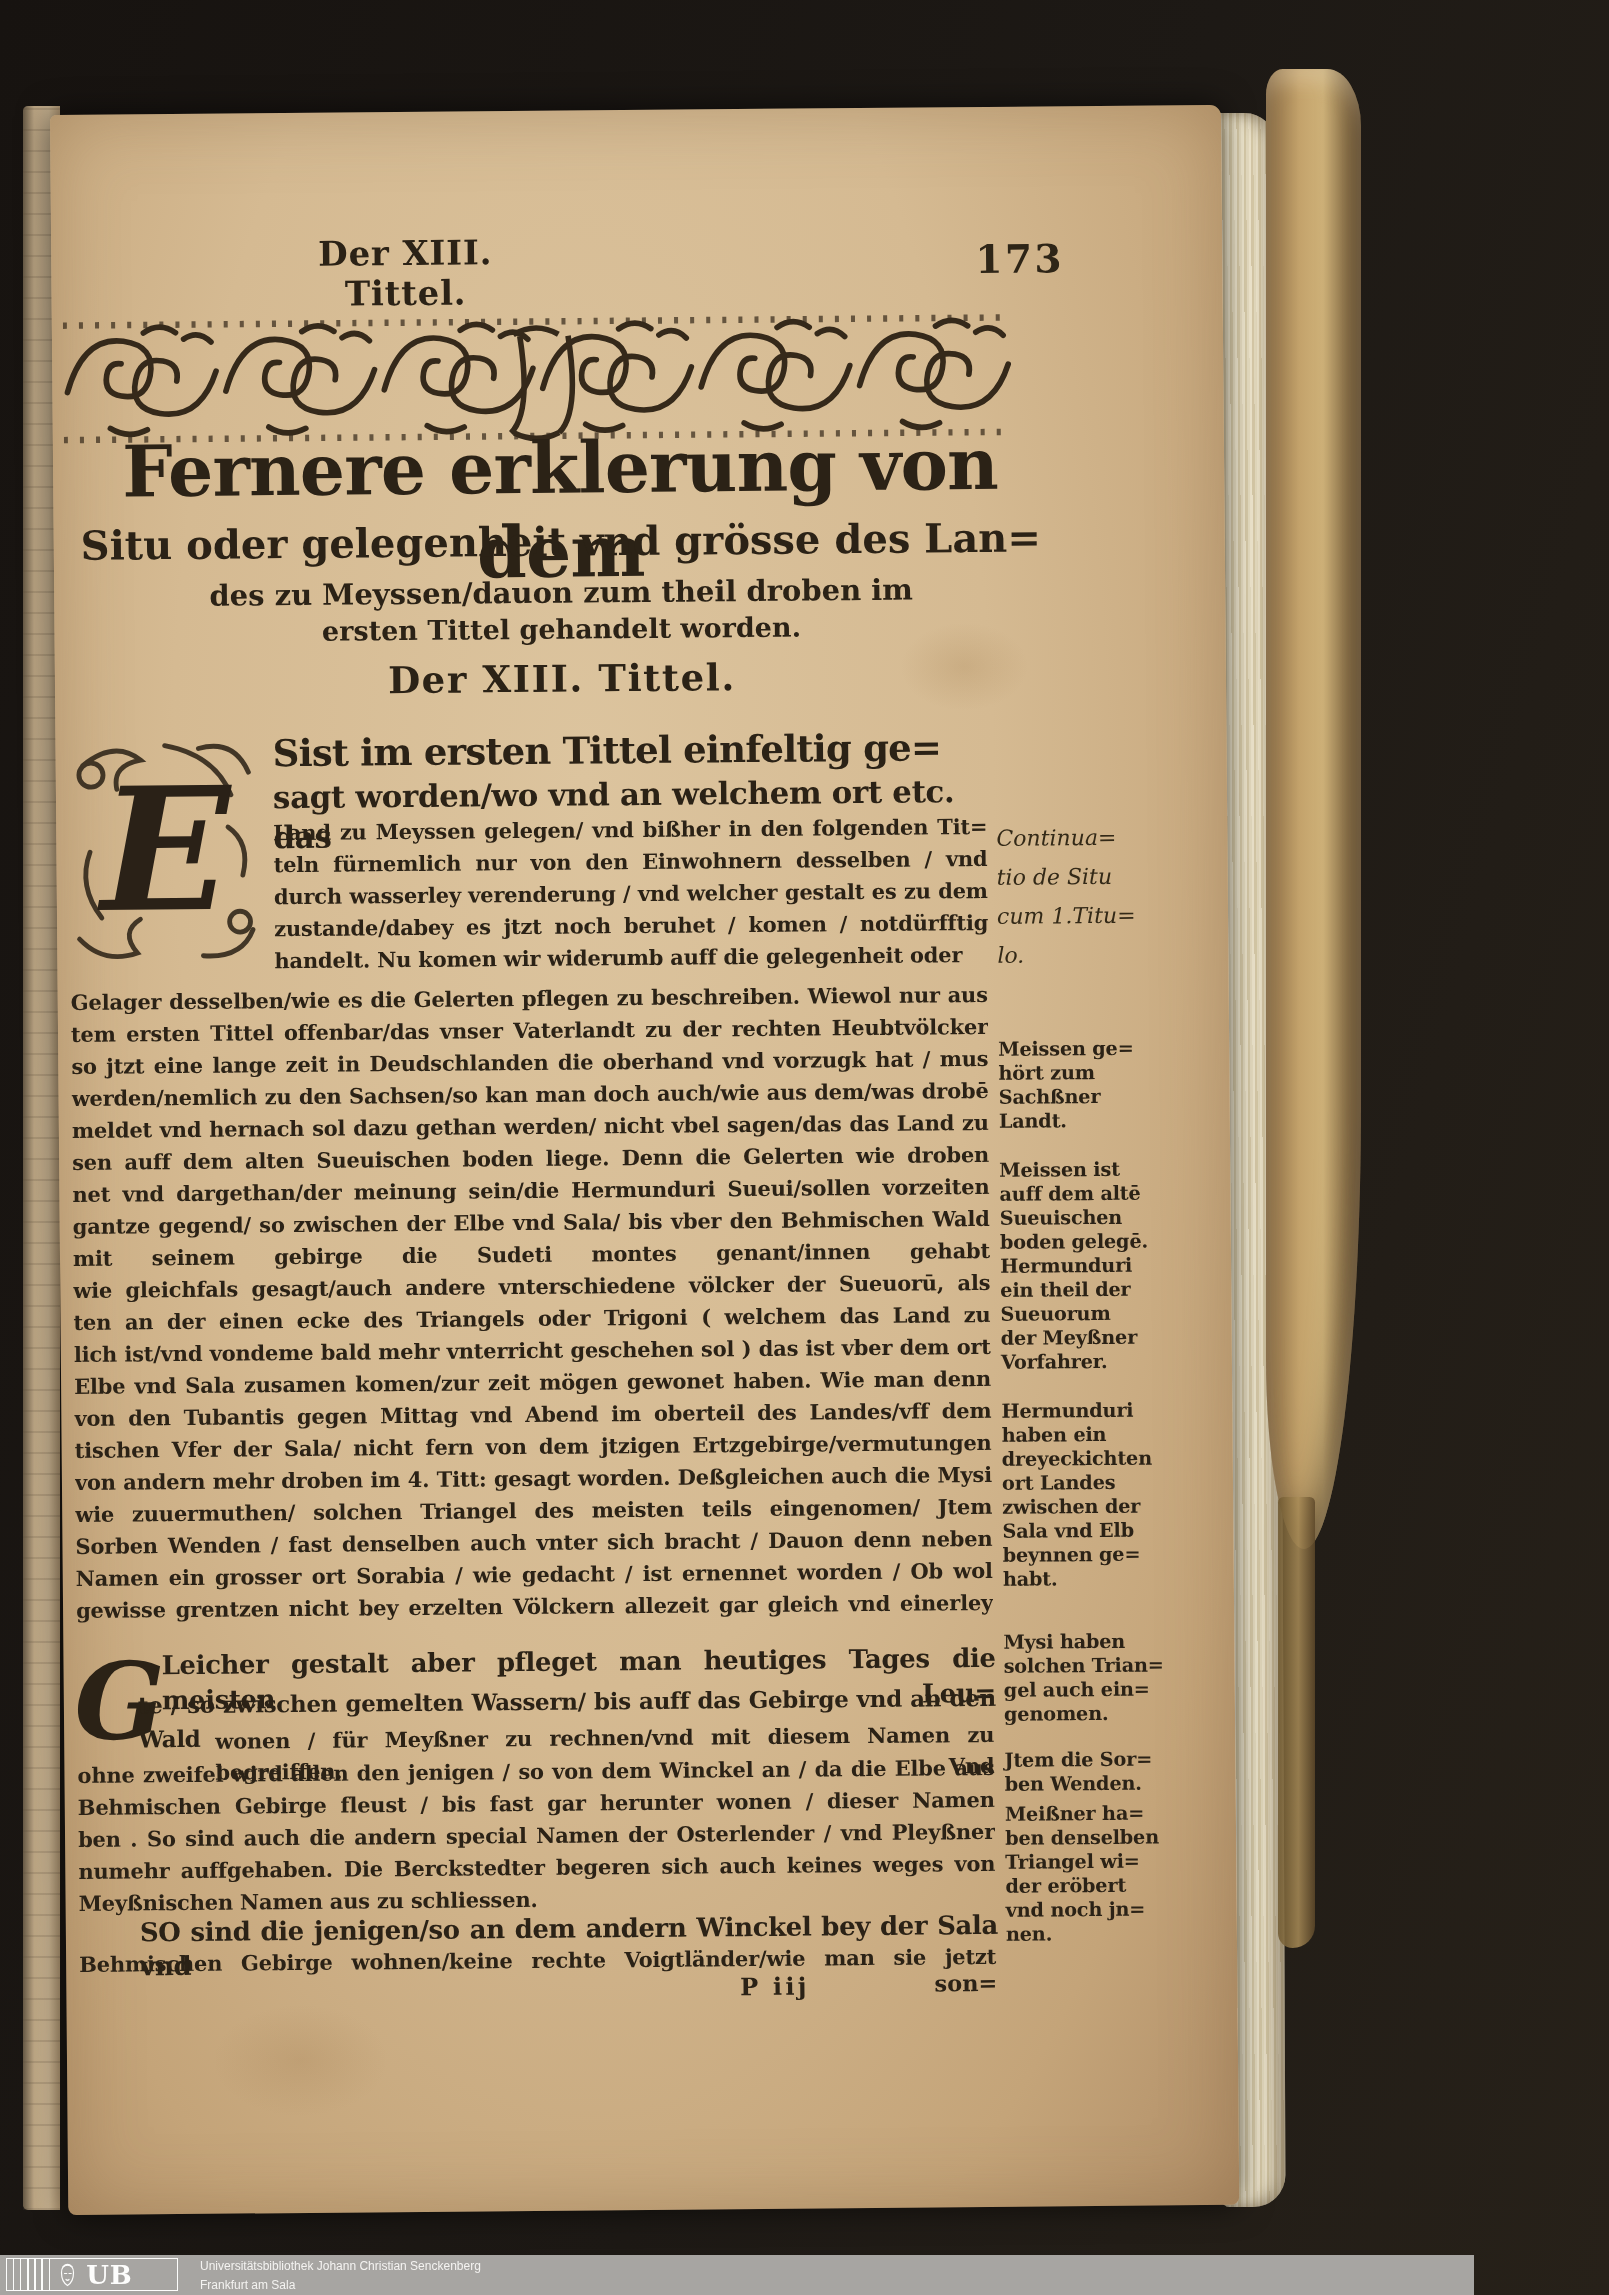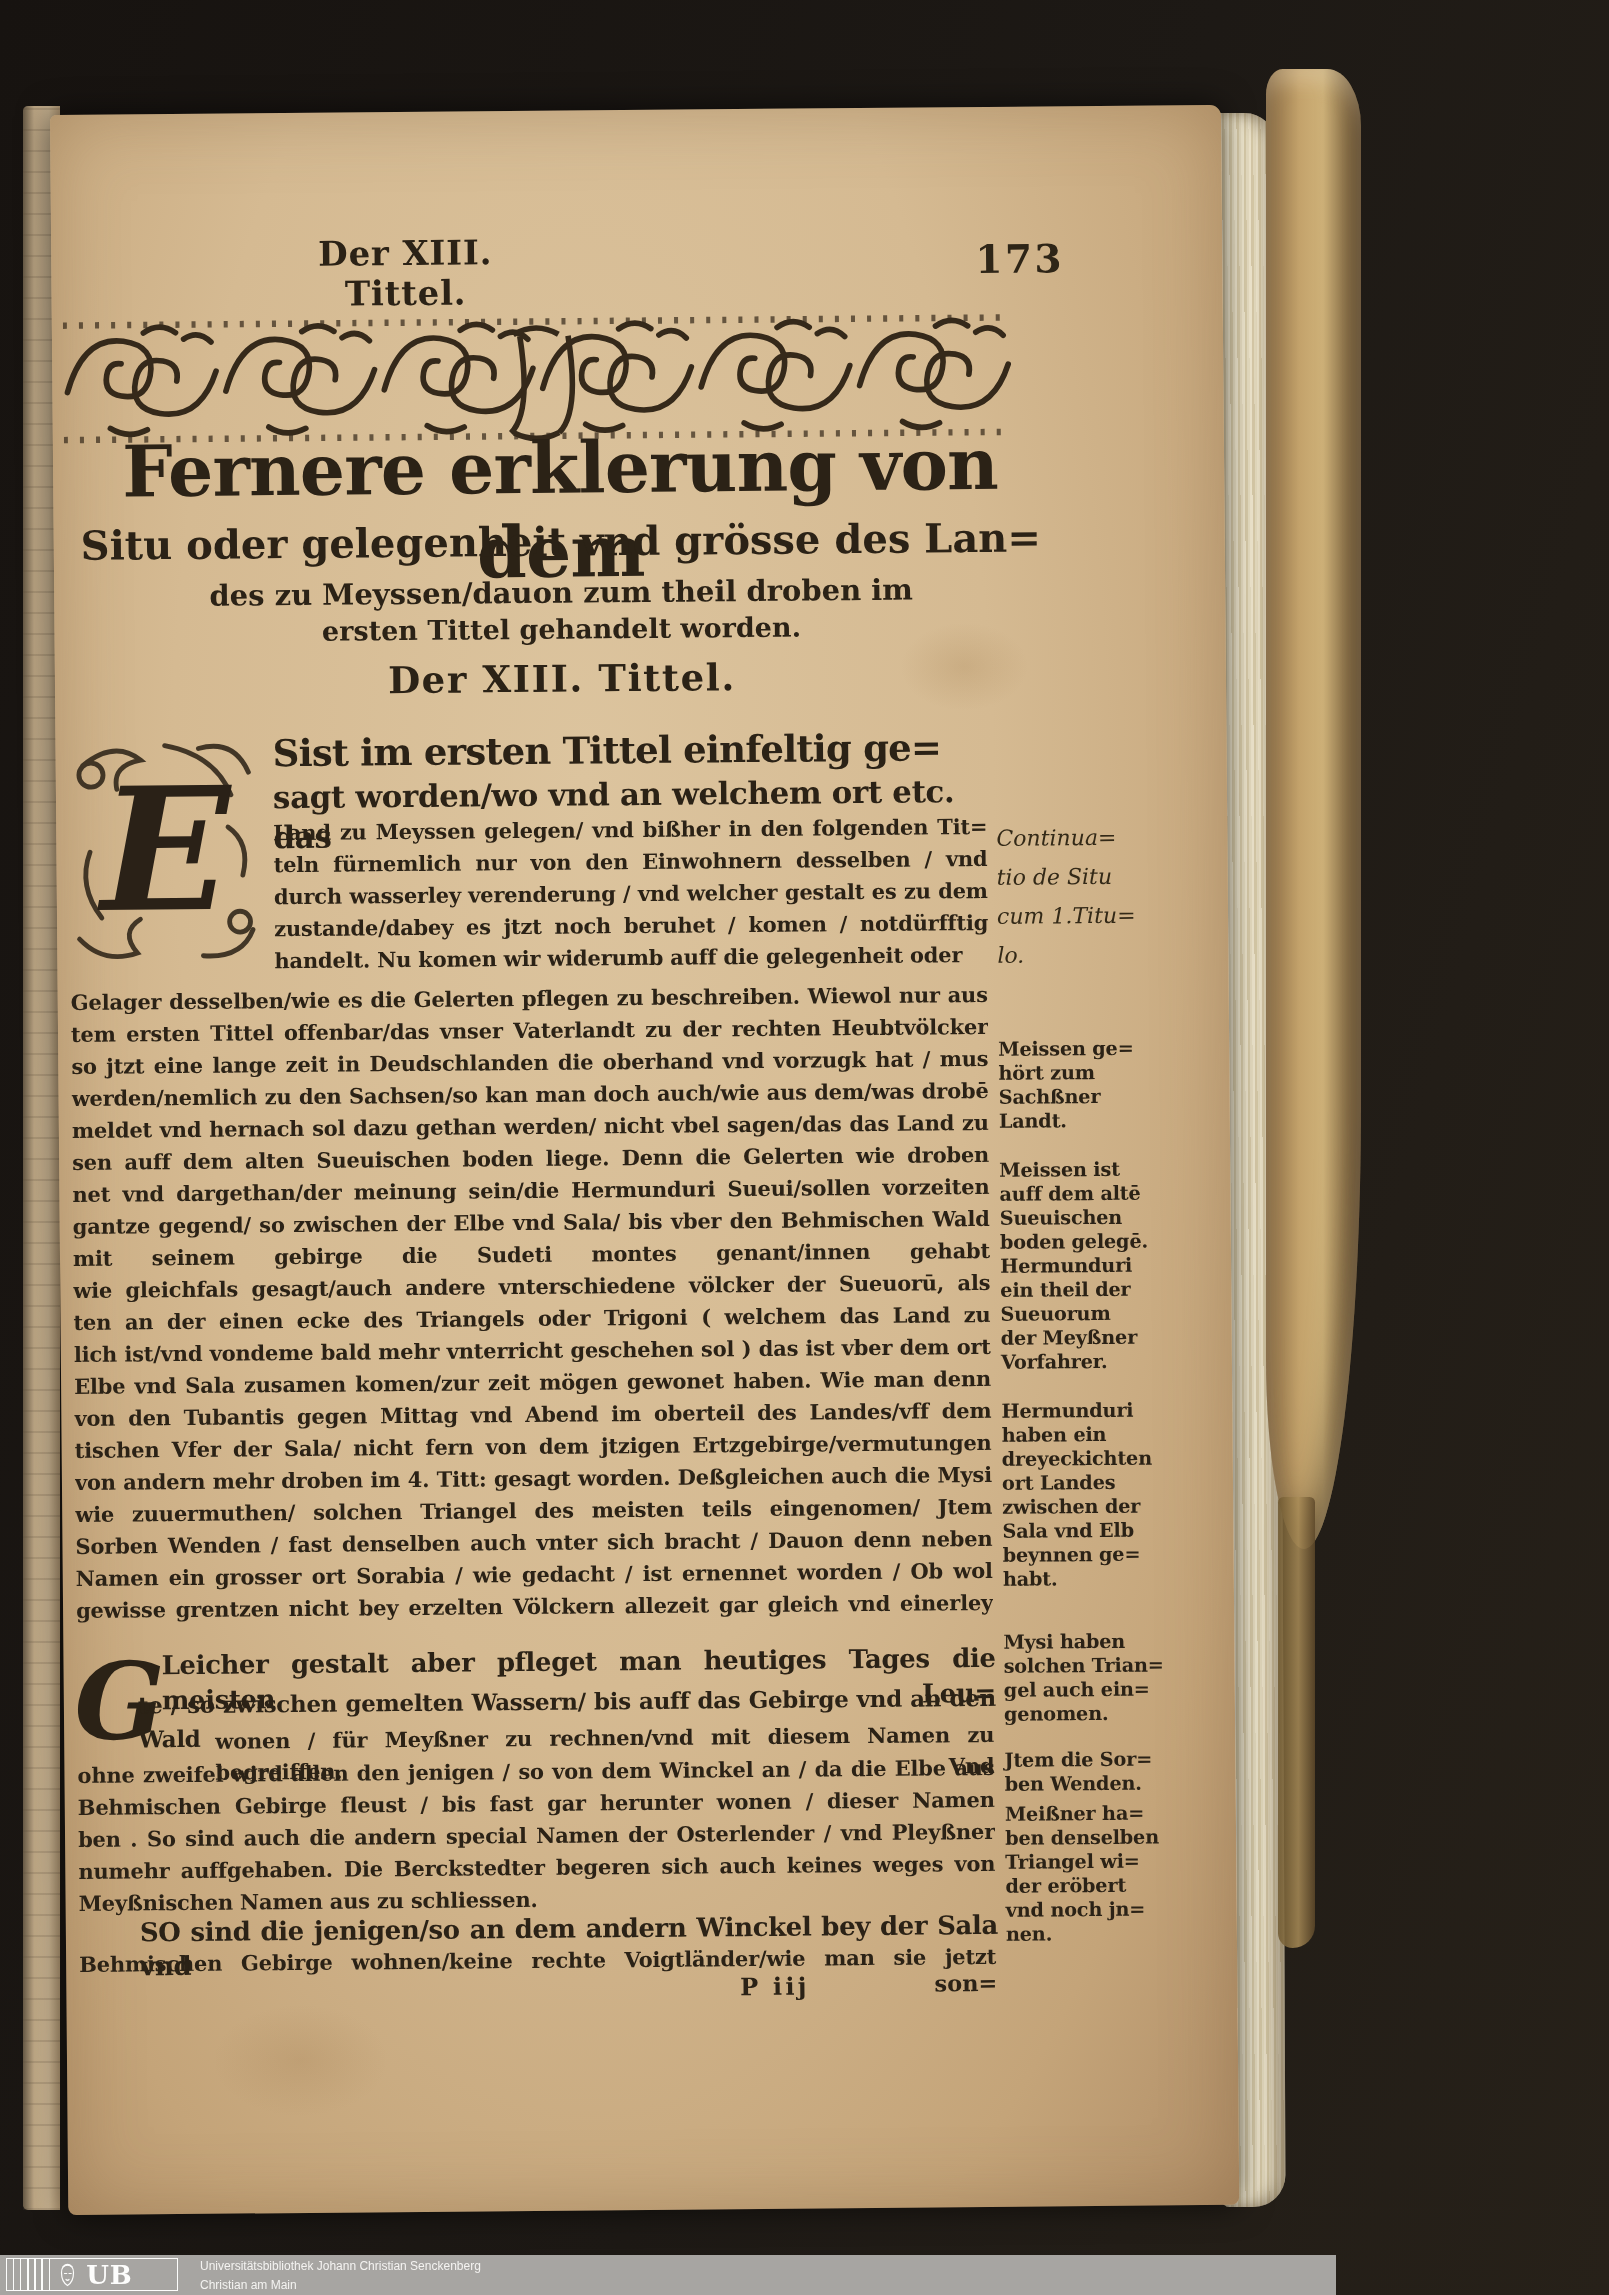--- a/index.html
+++ b/index.html
@@ -62,21 +62,21 @@
   #p3-l2{left:13px;top:1834px;width:917px;}
   #signature-mark{left:620px;top:1863px;width:177px;font-size:24px;text-align:center;letter-spacing:3.2px;}
   #catchword{left:805px;top:1863px;width:126px;font-size:22.5px;text-align:right;}
   
   .mnote{position:absolute;left:940px;width:208px;}
   .mline{height:24px;line-height:24px;font-size:19.3px;letter-spacing:-0.2px;}
   .mlineA{height:39px;line-height:39px;font-size:22px;font-style:italic;font-weight:400;color:#332917;}
   #mn-a{top:712px;} #mn-b{top:931px;} #mn-c{top:1052px;} #mn-d{top:1293px;}
   #mn-e{top:1524px;} #mn-f{top:1642px;} #mn-g{top:1696px;}
   
-  #footer-bar{position:absolute;left:0;top:2255px;width:1336px;height:40px;background:#a7a5a2;}
+  #footer-bar{position:absolute;left:0;top:2255px;width:1474px;height:40px;background:#a7a5a2;}
   #ub-logo{position:absolute;left:6.4px;top:3.2px;width:172px;height:33px;border:1.6px solid #fdfdfc;
     display:flex;align-items:center;box-sizing:border-box;}
   #ub-spines{width:47px;height:100%;
     background:repeating-linear-gradient(90deg,transparent 0 5.6px,#fdfdfc 5.6px 7.2px);}
   #ub-face{width:27px;height:30px;}
   #ub-text{font-family:"DejaVu Serif",serif;font-weight:700;font-size:26px;color:#fdfdfc;
     letter-spacing:0.8px;padding-left:4.8px;}
   #footer-texts{position:absolute;left:200px;top:2.4px;color:#f4f3f1;
     font-family:"Liberation Sans","DejaVu Sans",sans-serif;font-size:12px;line-height:18.5px;}
 </style>
@@ -253,18 +253,18 @@
         <g stroke="#fdfdfc" stroke-width="1.6" fill="none" stroke-linecap="round">
           <path d="M15,7 q8,0 8,10 q0,12 -8,17 q-8,-5 -8,-17 q0,-10 8,-10"></path>
           <path d="M9,9 q6,-6 12,0"></path>
           <path d="M11,18 h3 M17,18 h3 M13,26 q2,2 4,0"></path>
         </g>
       </svg>
       <span id="ub-text">UB</span>
     </div>
     <div id="footer-texts">
       <div>Universitätsbibliothek Johann Christian Senckenberg</div>
-      <div>Christian am Main</div>
+      <div>Frankfurt am Sala</div>
     </div>
   </div>
 
 </div>
 
 
 </body></html>

